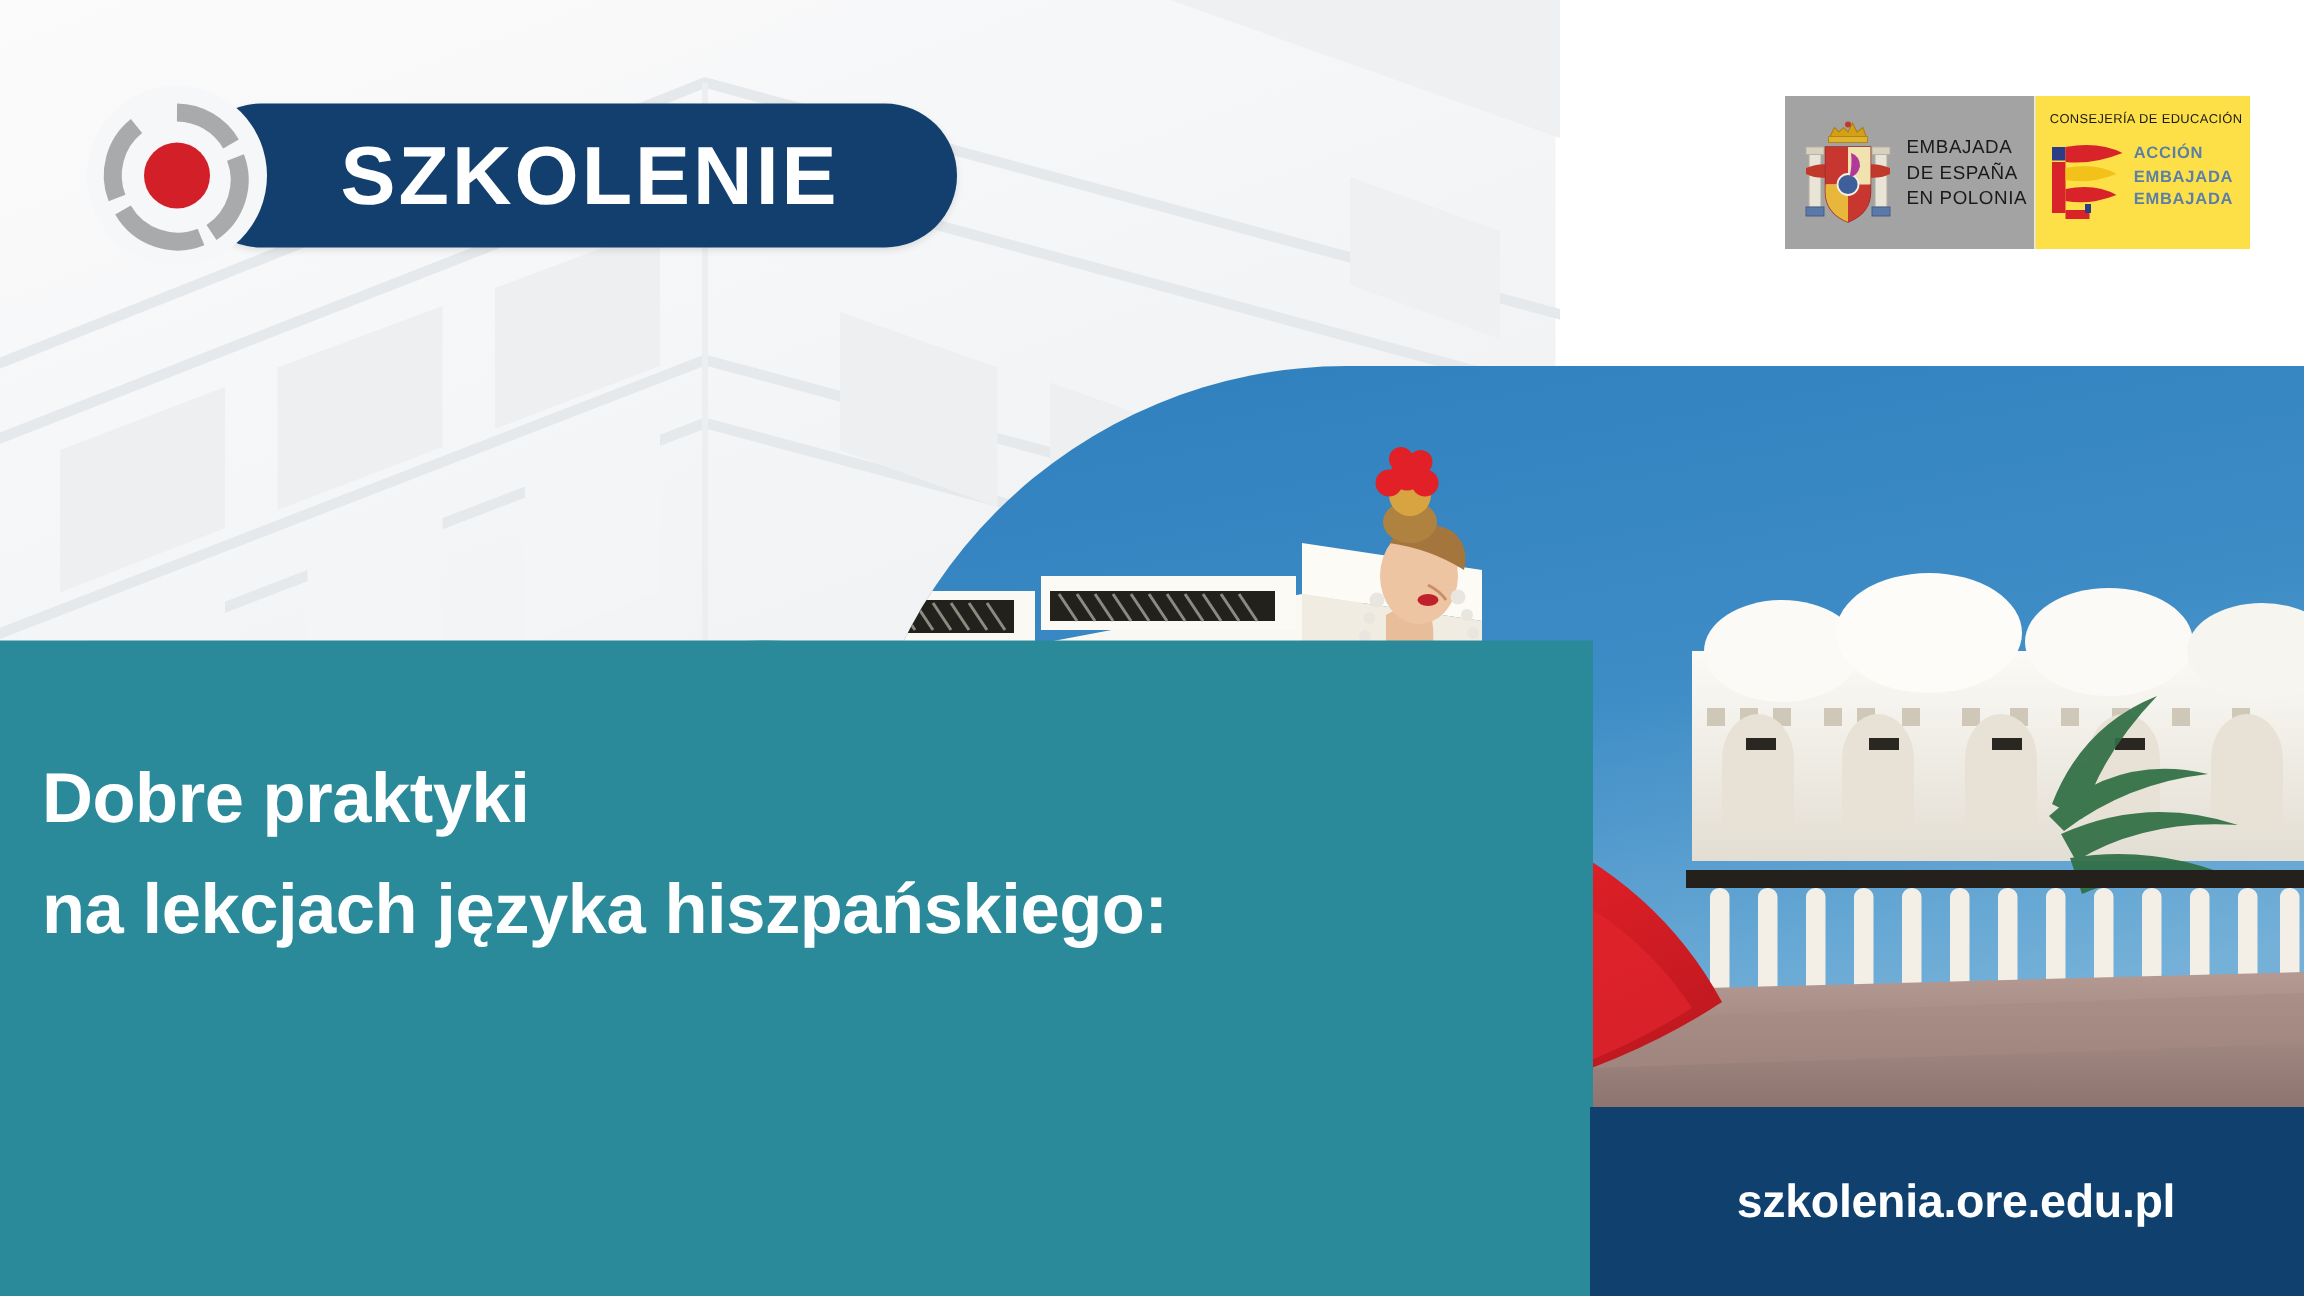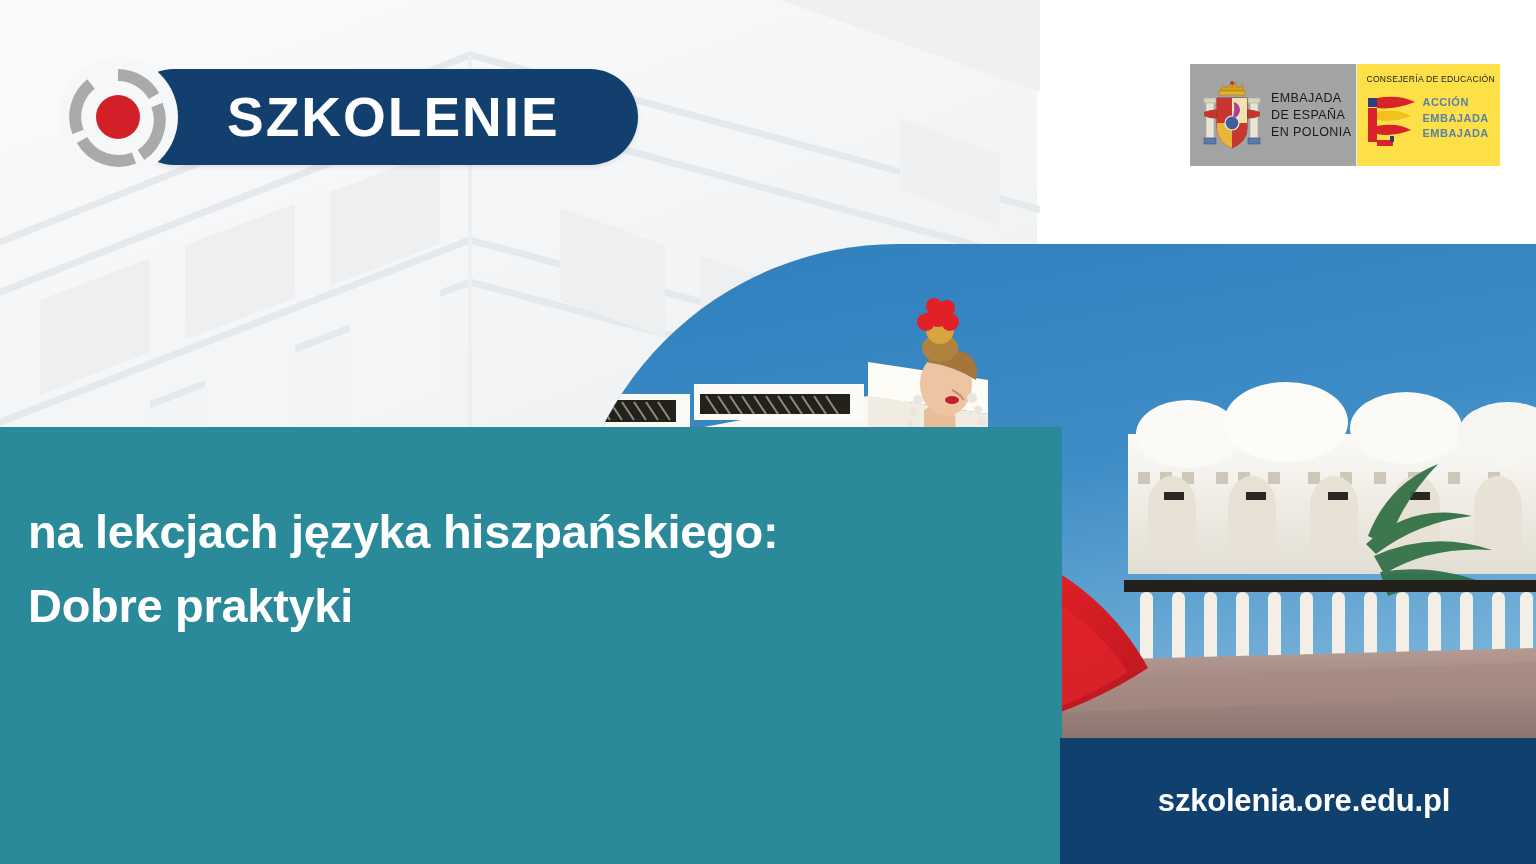--- a/index.html
+++ b/index.html
@@ -370,22 +370,22 @@
 
         <path d="M240 268 q-18 8 -22 20 q2 10 14 8 q14 -4 22 -16 Z" fill="#e8bd9a"></path>
       </g>
     </svg>
   </div>
 
   <div class="teal-panel"></div>
   <div class="teal-curve"></div>
 
   <div class="headline">
+    <div>Dobre praktyki</div>
     <div>na lekcjach języka hiszpańskiego:</div>
-    <div>Dobre praktyki</div>
   </div>
 
   <div class="url-bar"></div>
   <div class="url-text">szkolenia.ore.edu.pl</div>
 
   <div class="pill-wrap">
     <div class="pill">
       <span class="pill-label">SZKOLENIE</span>
     </div>
     <div class="pill-icon">

